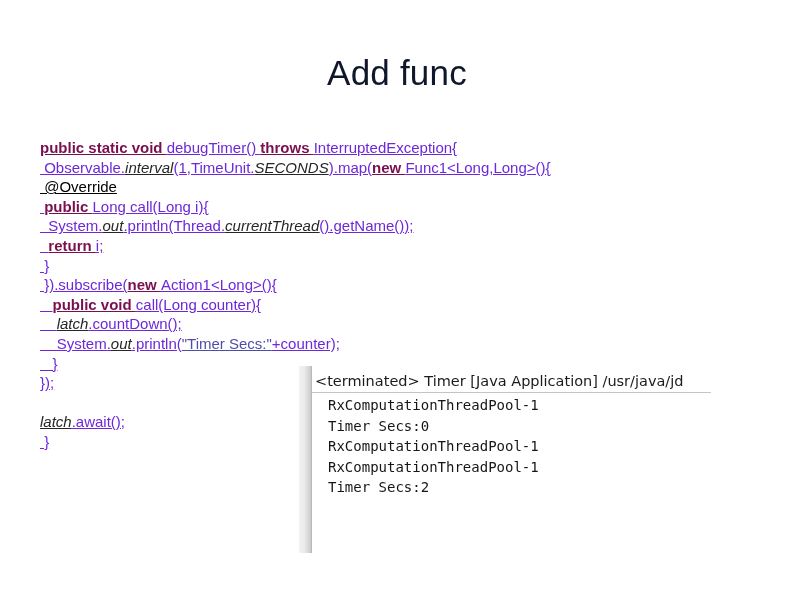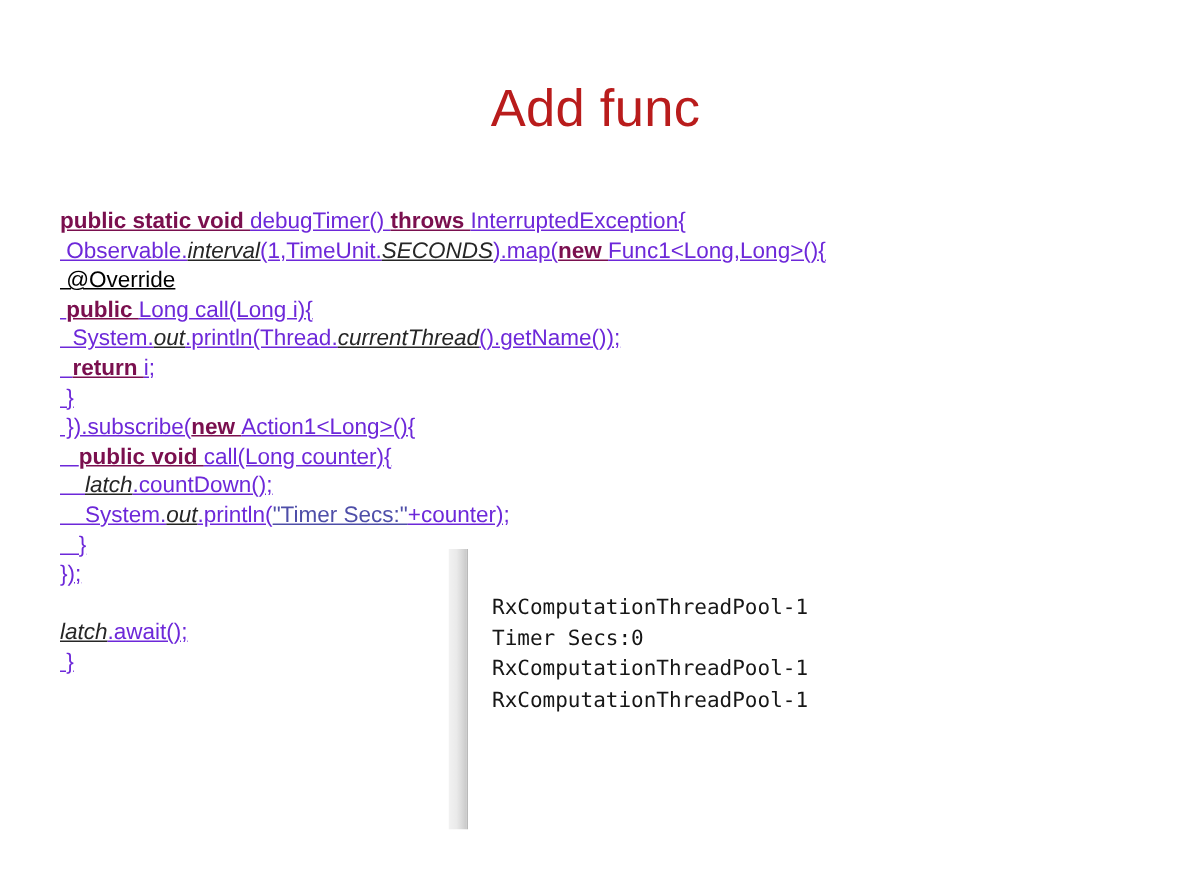--- a/index.html
+++ b/index.html
@@ -23,21 +23,21 @@
 
   
   .slide-title {
     position: absolute;
     left: 0;
     top: 52px;
     width: 794px;
     text-align: center;
     font-size: 35px;
     line-height: 42px;
-    color: #b91c1c;
+    color: #0f172a;
     font-weight: 400;
     letter-spacing: 0.2px;
     white-space: nowrap;
   }
 
   
   .code-block {
     position: absolute;
     left: 40px;
     top: 138px;
@@ -122,17 +122,18 @@
 
 <div id="slide">
 
   <div class="slide-title">Add func</div>
 
   <div class="code-block" id="code-block"><div class="code-line"><span class="tok kw">public static void </span><span class="tok plain">debugTimer() </span><span class="tok kw">throws </span><span class="tok plain">InterruptedException{</span></div><div class="code-line"><span class="tok plain"> Observable.</span><span class="tok ital">interval</span><span class="tok plain">(1,TimeUnit.</span><span class="tok ital">SECONDS</span><span class="tok plain">).map(</span><span class="tok kw">new </span><span class="tok plain">Func1&lt;Long,Long&gt;(){</span></div><div class="code-line"><span class="tok ann"> @Override</span></div><div class="code-line"><span class="tok plain"> </span><span class="tok kw">public </span><span class="tok plain">Long call(Long i){</span></div><div class="code-line"><span class="tok plain">  System.</span><span class="tok ital">out</span><span class="tok plain">.println(Thread.</span><span class="tok ital">currentThread</span><span class="tok plain">().getName());</span></div><div class="code-line"><span class="tok plain">  </span><span class="tok kw">return </span><span class="tok plain">i;</span></div><div class="code-line"><span class="tok plain"> }</span></div><div class="code-line"><span class="tok plain"> }).subscribe(</span><span class="tok kw">new </span><span class="tok plain">Action1&lt;Long&gt;(){</span></div><div class="code-line"><span class="tok plain">   </span><span class="tok kw">public void </span><span class="tok plain">call(Long counter){</span></div><div class="code-line"><span class="tok plain">    </span><span class="tok ital">latch</span><span class="tok plain">.countDown();</span></div><div class="code-line"><span class="tok plain">    System.</span><span class="tok ital">out</span><span class="tok plain">.println(</span><span class="tok str">"Timer Secs:"</span><span class="tok plain">+counter);</span></div><div class="code-line"><span class="tok plain">   }</span></div><div class="code-line"><span class="tok plain">});</span></div><div class="code-line blank">&nbsp;</div><div class="code-line"><span class="tok plain"></span><span class="tok ital">latch</span><span class="tok plain">.await();</span></div><div class="code-line"><span class="tok plain"> }</span></div></div>
 
   <div class="console-shot">
     <div class="console-gutter"></div>
     <div class="console-body">
-      <div class="console-lines" id="console-lines"><div class="console-line">RxComputationThreadPool-1</div><div class="console-line">Timer Secs:0</div><div class="console-line">RxComputationThreadPool-1</div><div class="console-line">RxComputationThreadPool-1</div></div>
+      <div class="console-header">&lt;terminated&gt; Timer [Java Application] /usr/java/jd</div>
+      <div class="console-lines" id="console-lines"><div class="console-line">RxComputationThreadPool-1</div><div class="console-line">Timer Secs:0</div><div class="console-line">RxComputationThreadPool-1</div><div class="console-line">RxComputationThreadPool-1</div><div class="console-line">Timer Secs:2</div></div>
     </div>
   </div>
 
 </div>
 
 </body></html>

